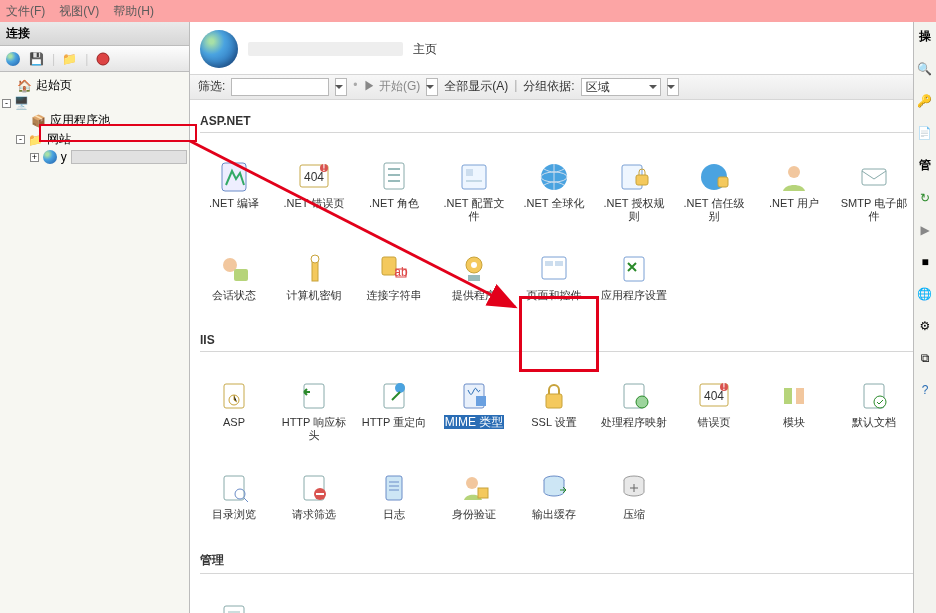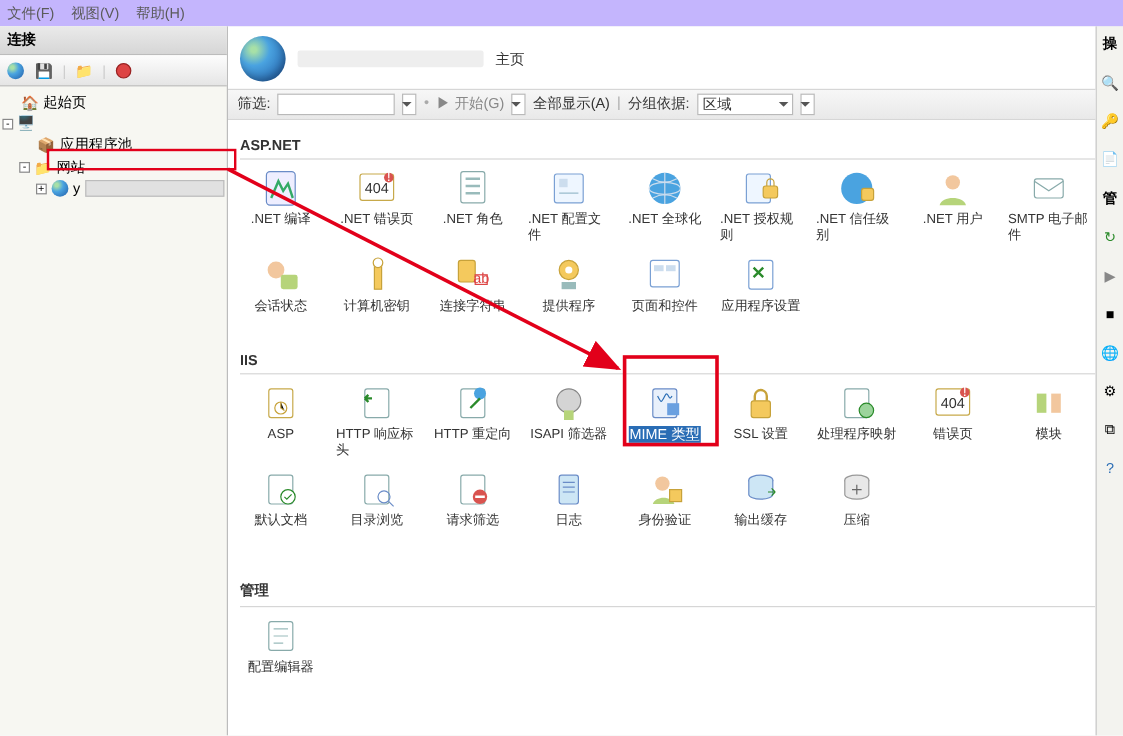--- a/index.html
+++ b/index.html
@@ -1,18 +1,18 @@
 <!DOCTYPE html>
 <html><head>
 <meta charset="utf-8">
 <style>
 * { margin: 0; padding: 0; box-sizing: border-box; font-family: "Microsoft YaHei", SimSun, Tahoma, sans-serif; font-size: 12px; }
 body { background: #f0f0f0; width: 936px; height: 613px; overflow: hidden; position: relative; }
 
-.menubar { height: 22px; background: #c4b5fd; padding-left: 6px; display: flex; gap: 14px; align-items: center; color: #5b5b5b; }
+.menubar { height: 22px; background: #fca5a5; padding-left: 6px; display: flex; gap: 14px; align-items: center; color: #5b5b5b; }
 .menubar span { cursor: default; }
 
 .main-area { display: flex; height: 591px; }
 
 
 .left-panel { width: 190px; background: #f7f7f2; border-right: 1px solid #bcbcbc; display: flex; flex-direction: column; }
 .left-title { background: linear-gradient(#eaeaea,#d6d6d6); border-bottom: 1px solid #bcbcbc; padding: 3px 6px; font-weight: bold; }
 .left-toolbar { height: 26px; background: linear-gradient(#fdfdfd,#e5e5e5); border-bottom: 1px solid #bcbcbc; display: flex; align-items: center; gap: 6px; padding: 0 4px; }
 .tb-ico { width: 18px; height: 18px; display: inline-flex; align-items: center; justify-content: center; }
 .tree { padding: 4px 2px; font-size: 12px; }
@@ -33,21 +33,21 @@
 .filter-bar { background: linear-gradient(#f7f7f7,#e9e9e9); border-top: 1px solid #d6d6d6; border-bottom: 1px solid #d6d6d6; padding: 3px 8px; display: flex; align-items: flex-start; gap: 6px; color: #333; }
 .filter-bar input.ft { width: 98px; height: 18px; border: 1px solid #b9b9b9; background: #fff; }
 .filter-bar .sep { color: #aaa; }
 .dd { border: 1px solid #b9b9b9; background: #fff; height: 18px; display: inline-flex; align-items: center; padding: 0 14px 0 4px; position: relative; }
 .dd:after { content: ""; position: absolute; right: 3px; top: 6px; border: 4px solid transparent; border-top-color: #555; }
 
 .content { padding: 8px 0 10px 10px; overflow: auto; flex: 1; }
 .group-title { font-weight: bold; margin: 6px 0 4px 0; color: #333; }
 .group-rule { height: 1px; background: #d6d6d6; margin-bottom: 6px; }
 .grid { display: flex; flex-wrap: wrap; gap: 8px 12px; }
-.item { width: 68px; display: flex; flex-direction: column; align-items: center; text-align: left; cursor: default; }
+.item { width: 68px; display: flex; flex-direction: column; align-items: center; text-align: center; cursor: default; margin-top: 20px; }
 .item .ic { width: 36px; height: 36px; display: flex; align-items: center; justify-content: center; margin-bottom: 2px; }
 .item .lbl { font-size: 11px; line-height: 13px; min-height: 26px; color: #333; }
 .selected .lbl span.sel { background: #2a6db5; color: #fff; padding: 0 1px; }
 .red-box2 { position: absolute; border: 3px solid #e2001a; left: 729px; top: 296px; width: 80px; height: 76px; pointer-events: none; transform: translateX(-210px); }
 
 
 .right-panel { width: 22px; background: #f3f3ef; display: flex; flex-direction: column; align-items: center; padding-top: 6px; gap: 16px; }
 .rp-ico { width: 16px; height: 16px; display: flex; align-items: center; justify-content: center; }
 
 
@@ -313,29 +313,20 @@
           <div class="item">
             <div class="ic">
               <svg width="36" height="36" viewBox="0 0 36 36">
                 <rect x="8" y="6" width="20" height="24" rx="2" fill="#fff" stroke="#8aa"></rect>
                 <circle cx="24" cy="10" r="5" fill="#4aa3e0"></circle>
                 <path d="M16 22l8-8" stroke="#2a8a2a" stroke-width="2"></path>
               </svg>
             </div>
             <div class="lbl">HTTP 重定向</div>
           </div>
-          <div class="item">
-            <div class="ic">
-              <svg width="36" height="36" viewBox="0 0 36 36">
-                <circle cx="18" cy="16" r="10" fill="#d4d4d4" stroke="#888"></circle>
-                <rect x="14" y="24" width="8" height="8" fill="#b6d47a"></rect>
-              </svg>
-            </div>
-            <div class="lbl">ISAPI 筛选器</div>
-          </div>
           <div class="item selected">
             <div class="ic">
               <svg width="36" height="36" viewBox="0 0 36 36">
                 <rect x="8" y="6" width="20" height="24" rx="2" fill="#e8f0fb" stroke="#6a8cc7"></rect>
                 <path d="M12 12c3 6 3 6 6 0s3 6 6 0" stroke="#2a6db5" fill="none"></path>
                 <rect x="20" y="18" width="10" height="10" fill="#6aa0e0"></rect>
               </svg>
             </div>
             <div class="lbl"><span class="sel">MIME 类型</span></div>
           </div>
@@ -441,21 +432,21 @@
               <svg width="36" height="36" viewBox="0 0 36 36">
                 <ellipse cx="18" cy="10" rx="10" ry="4" fill="#e8e8e8" stroke="#999"></ellipse>
                 <path d="M8 10v12c0 2 4.5 4 10 4s10-2 10-4V10" fill="#e8e8e8" stroke="#999"></path>
                 <path d="M14 18h8M18 14v8" stroke="#666"></path>
               </svg>
             </div>
             <div class="lbl">压缩</div>
           </div>
         </div>
 
-      <div class="group-title" style="margin-top:30px">管理</div>
+      <div class="group-title" style="margin-top:18px">管理</div>
       <div class="group-rule"></div>
       <div class="grid" id="grid-mgmt">
           <div class="item">
             <div class="ic">
               <svg width="36" height="36" viewBox="0 0 36 36">
                 <rect x="8" y="6" width="20" height="24" rx="2" fill="#fff" stroke="#8aa"></rect>
                 <path d="M12 12h12M12 18h12M12 24h8" stroke="#9bb"></path>
               </svg>
             </div>
             <div class="lbl">配置编辑器</div>

